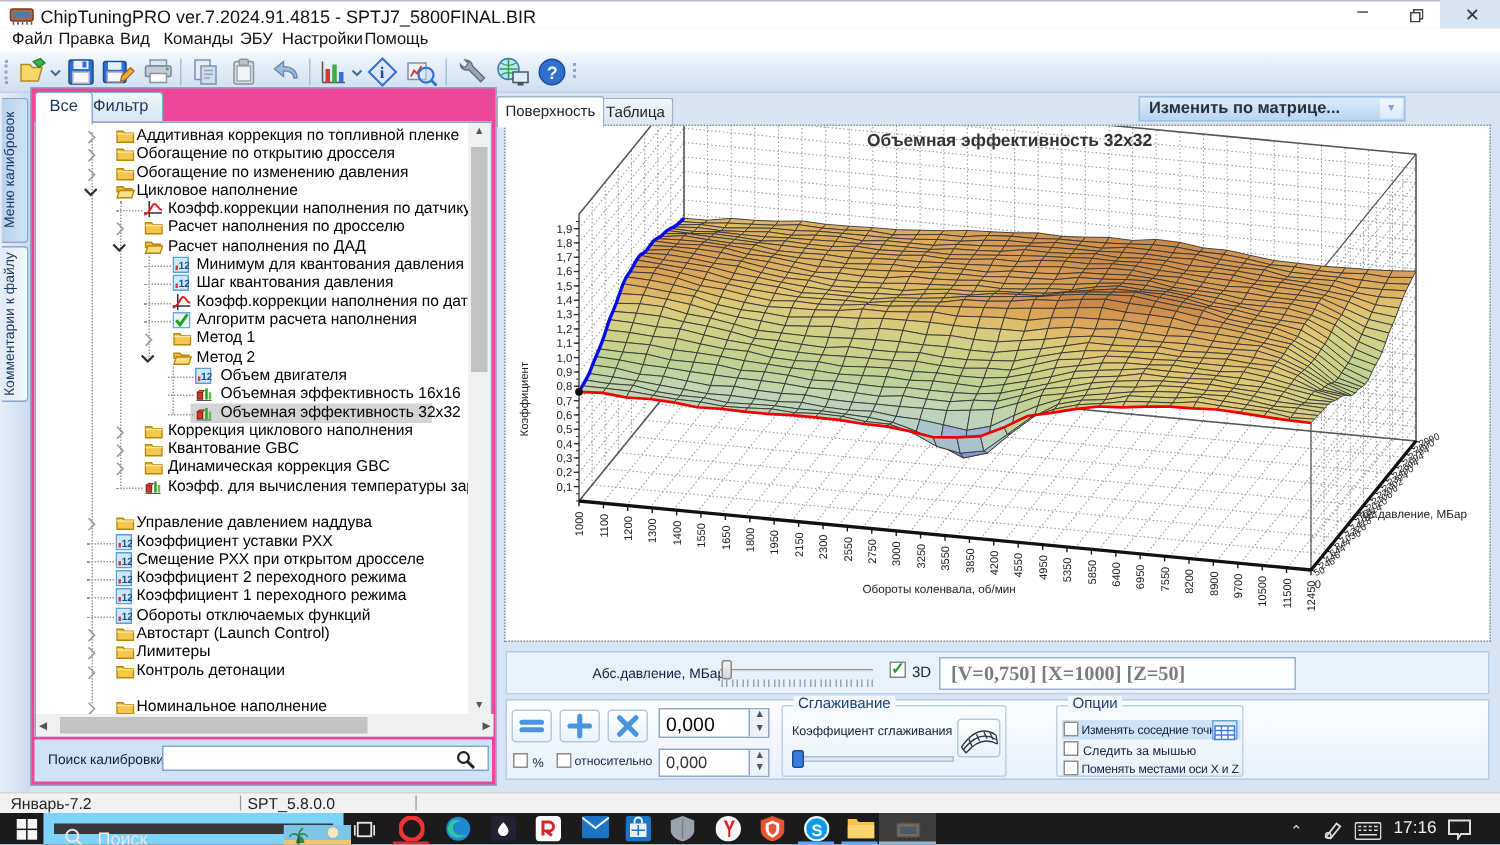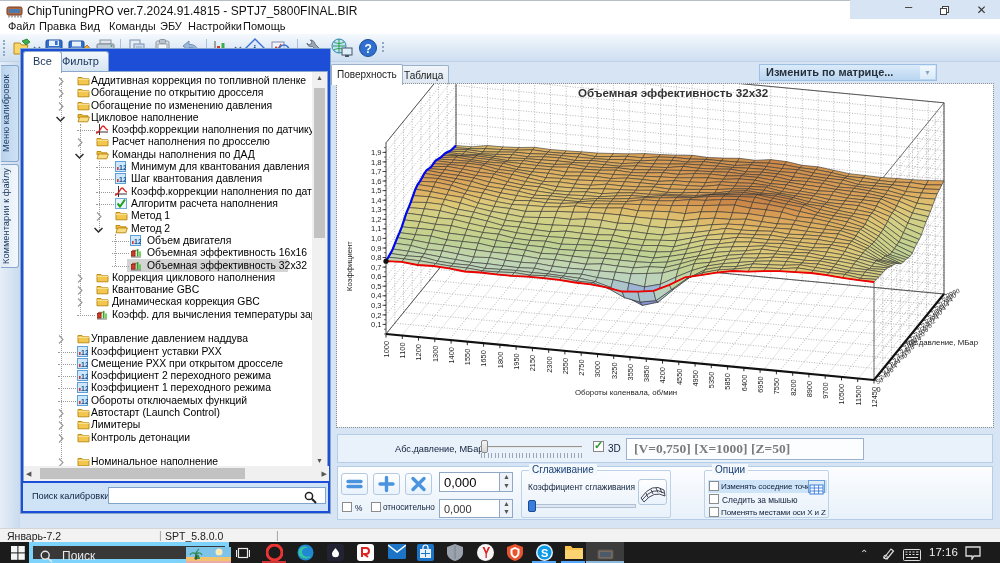--- a/index.html
+++ b/index.html
@@ -1,31 +1,31 @@
 <!DOCTYPE html>
 <html><head><meta charset="utf-8"><style>
 *{margin:0;padding:0;box-sizing:border-box}
 html,body{width:1000px;height:563px;overflow:hidden;font-family:"Liberation Sans",sans-serif;background:#d6e4f3}
 #app{position:relative;width:1000px;height:563px}
 
-#titlebar{position:absolute;left:0;top:0;width:850px;height:19px;background:#fff;border-top:1px solid #b8bec6}
+#titlebar{position:absolute;left:0;top:0;width:960px;height:19px;background:#fff;border-top:1px solid #b8bec6}
 #titletext{position:absolute;left:27px;top:3px;font-size:12px;color:#111}
 .winbtn{position:absolute;top:0;width:45px;height:19px;color:#333;font-size:10px;text-align:center;line-height:18px}
 
 #menubar{position:absolute;left:0;top:19px;width:1000px;height:15px;background:#fff;font-size:11px;color:#111}
 #menubar span{position:absolute;top:1px}
 
 #toolbar{position:absolute;left:0;top:34px;width:1000px;height:28px;background:linear-gradient(#f4f9fd,#dce8f5 60%,#cfdff0);border-bottom:1px solid #bdd2e8}
 .tbsep{position:absolute;top:5px;width:1px;height:18px;background:#a9c0da}
 .tico{position:absolute;top:4px}
 
 #lstrip{position:absolute;left:0;top:62px;width:20px;height:466px;background:linear-gradient(90deg,#e6eef9,#cadbee)}
 .vtab{position:absolute;left:1px;width:18px;border:1px solid #8aa8cc;border-right:none;border-radius:3px 0 0 3px;writing-mode:vertical-rl;transform:rotate(180deg);text-align:center;font-size:9.3px;color:#1c3a60}
 
-#lpanel{position:absolute;left:20px;top:48px;width:311px;height:466px;background:#1d4ed8;border:1px solid #86a7cc}
+#lpanel{position:absolute;left:20px;top:58px;width:311px;height:466px;background:#ec4899;border:1px solid #86a7cc}
 .tab{position:absolute;top:2px;height:20px;font-size:11px;color:#1c3a60;border:1px solid #8aa8cc;border-bottom:none;border-radius:3px 3px 0 0;padding:3px 9px 0 9px;background:linear-gradient(#f2f7fc,#d7e5f3)}
 .tabact{background:#fff;font-weight:normal;z-index:2;height:22px}
 #treebox{position:absolute;left:2px;top:22px;width:305px;height:410px;background:#fff;border:1px solid #8aa8cc}
 #tree{position:absolute;left:0;top:0;width:288px;height:394px;overflow:hidden}
 .trow{position:absolute;height:13px;font-size:10.4px;color:#000;white-space:nowrap}
 .tico11{position:absolute;top:0px}
 .spine{position:absolute;border-left:1px dotted #9a9a9a;width:1px}
 .stub{position:absolute;border-top:1px dotted #9a9a9a;height:1px}
 
 #vscroll{position:absolute;right:0px;top:0px;width:15px;height:394px;background:#f0f0f0}
@@ -51,21 +51,21 @@
 .spin{position:absolute;background:#fff;border:1px solid #8fa8c5}
 .spbtns{position:absolute;width:13px;background:#eef3f9;border-left:1px solid #8fa8c5}
 .grp{position:absolute;border:1px solid #bdd2e6;border-radius:2px}
 .grplbl{position:absolute;top:-7px;left:7px;font-size:10px;color:#1b3f74;background:#f3f8fd;padding:0 3px}
 .chk{position:absolute;width:10px;height:10px;background:#fff;border:1px solid #8c8c8c}
 .cl{position:absolute;font-size:8.4px;color:#10203c;white-space:nowrap}
 
 #statusbar{position:absolute;left:0;top:528px;width:1000px;height:14px;background:#f2f2f2;border-top:1px solid #d5d5d5;font-size:10.5px;color:#222}
 
 #taskbar{position:absolute;left:0;top:542px;width:1000px;height:21px;background:#1b1b1b}
-#tsearch{position:absolute;left:29px;top:0;width:200px;height:21px;background:#383838;border:4px solid #7dd3fc}
+#tsearch{position:absolute;left:29px;top:0;width:200px;height:21px;background:#383838;border:7px solid #7dd3fc}
 .tbico{position:absolute;top:2px}
 .ulbar{position:absolute;top:19px;height:2px}
 </style></head><body>
 <div id="app">
     <div id="titlebar">
       <span style="position:absolute;left:6px;top:3px"><svg width="17" height="13" viewBox="0 0 17 13">
           <rect x="1" y="2" width="15" height="8" rx="1.5" fill="#b06a40" stroke="#7a3a20"></rect>
           <rect x="3" y="4" width="11" height="4" fill="#4a7ab0"></rect>
           <path d="M3 10.5v2M6 10.5v2M9 10.5v2M12 10.5v2M15 10.5v2" stroke="#555" stroke-width="1"></path>
         </svg></span>
@@ -236,21 +236,21 @@
             <span style="position:absolute;left:88px;top:0px">Расчет наполнения по дросселю</span>
           </div>
           <div class="trow" style="left:0;top:77px;width:288px">
             <span style="position:absolute;left:51px;top:3px"><svg width="9" height="8">
                 <path d="M0.5 1l4 4 4-4" stroke="#2b2b2b" fill="none" stroke-width="1.5"></path>
               </svg></span>
             <span class="tico11" style="left:72px"><svg width="13" height="11" viewBox="0 0 13 11">
                 <path d="M1 2.5h4l1 1.3h5v2H1z" fill="#edbc3f" stroke="#b8860b" stroke-width="0.9"></path>
                 <path d="M2.6 5h9.8l-1.6 4.8H1z" fill="#f8dd85 " stroke="#b8860b" stroke-width="0.9"></path>
               </svg></span>
-            <span style="position:absolute;left:88px;top:0px">Команды наполнения по ДАД</span>
+            <span style="position:absolute;left:88px;top:0px">Расчет наполнения по ДАД</span>
           </div>
           <div class="trow" style="left:0;top:89px;width:345px">
             <span class="stub" style="left:72px;top:6px;width:18px"></span>
             <span class="tico11" style="left:91px"><svg width="11" height="11" viewBox="0 0 11 11">
                 <rect x="0.5" y="0.5" width="10" height="10" fill="#cfe7fb" stroke="#5d9fd6" stroke-width="1"></rect>
                 <rect x="2" y="6" width="1.6" height="3" fill="#d23a2a"></rect>
                 <text x="4" y="8.6" font-size="7" font-weight="bold" fill="#18518f" font-family="Liberation Sans">12</text>
               </svg></span>
             <span style="position:absolute;left:107px;top:0px">Минимум для квантования давления</span>
           </div>

